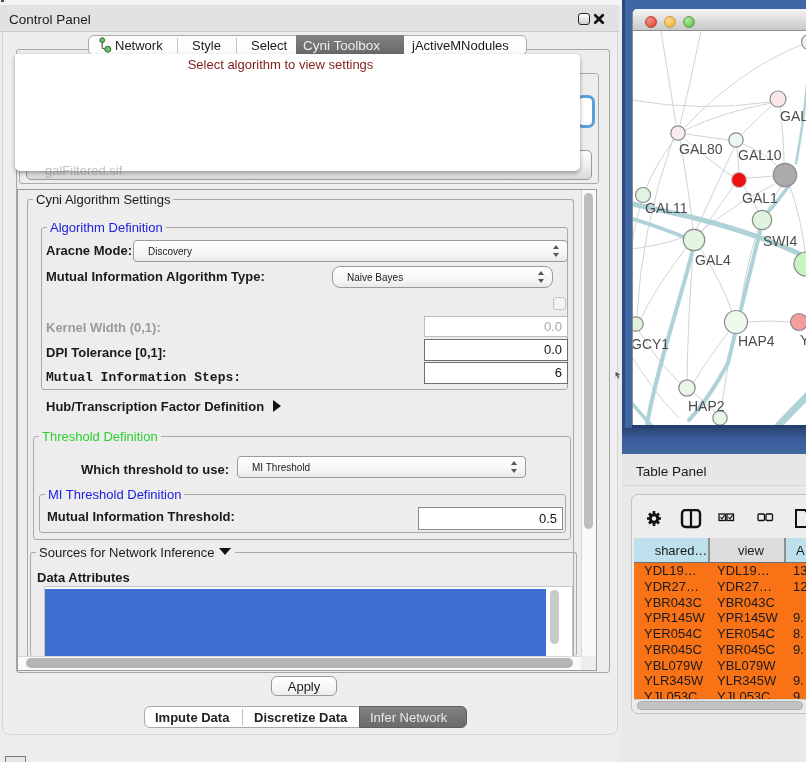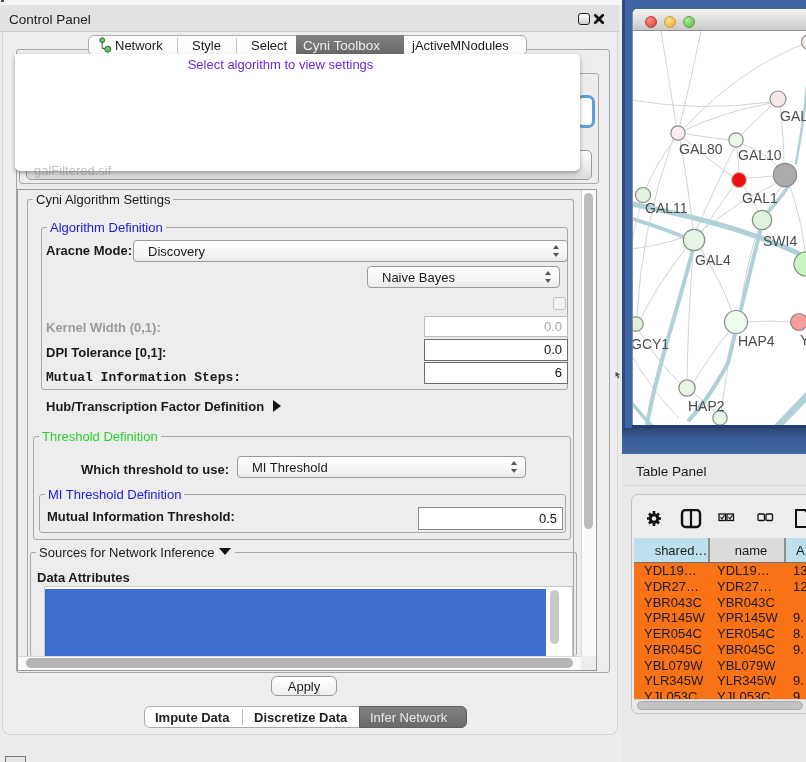--- a/index.html
+++ b/index.html
@@ -5,21 +5,21 @@
   html,body{margin:0;padding:0;}
   #page{position:relative;width:806px;height:762px;overflow:hidden;
     font-family:"Liberation Sans",sans-serif;background:#ececec;}
   .abs{position:absolute;}
   .lbl{position:absolute;font-size:13px;color:#1a1a1a;white-space:nowrap;}
   .bold{font-weight:bold;}
   .gray{color:#9b9b9b;}
   .combo{position:absolute;background:linear-gradient(#ffffff,#f4f4f4 70%,#e9e9e9);
     border:1px solid #9a9a9a;border-radius:4px;box-sizing:border-box;}
   .combo .ct{position:absolute;left:14px;top:50%;transform:translateY(-50%);
-    font-size:13px;color:#1a1a1a;white-space:nowrap;}
+    font-size:10px;color:#1a1a1a;white-space:nowrap;}
   .spin{position:absolute;right:7px;top:50%;width:7px;height:12px;transform:translateY(-50%);}
   .spin:before{content:"";position:absolute;left:0;top:0;
     border-left:3.5px solid transparent;border-right:3.5px solid transparent;
     border-bottom:4.5px solid #555;}
   .spin:after{content:"";position:absolute;left:0;bottom:0;
     border-left:3.5px solid transparent;border-right:3.5px solid transparent;
     border-top:4.5px solid #555;}
   .field{position:absolute;background:#fff;box-sizing:border-box;
     font-size:13px;text-align:right;padding-right:5px;}
   .gbox{position:absolute;border:1px solid #a9a9a9;border-radius:3px;box-sizing:border-box;}
@@ -73,21 +73,22 @@
 
   <div class="gbox" style="left:41px;top:227px;width:527px;height:163px;"></div>
   <div class="gtitle" style="left:47px;top:220px;color:#2020df;">Algorithm Definition</div>
 
   <div class="lbl bold" style="left:46px;top:243px;">Aracne Mode:</div>
   <div class="combo" style="left:133px;top:240px;width:435px;height:22px;">
     <span class="ct">Discovery</span>
       <span class="spin"></span>
   </div>
 
-  <div class="combo" style="left:367px;top:266px;width:193px;height:22px;">
+  <div class="lbl bold" style="left:46px;top:269px;">Mutual Information Algorithm Type:</div>
+  <div class="combo" style="left:332px;top:266px;width:221px;height:22px;border-radius:8px;">
     <span class="ct">Naive Bayes</span>
       <span class="spin"></span>
   </div>
 
   <div class="abs" style="left:553px;top:297px;width:11px;height:11px;border:1px solid #c2c2c2;
        border-radius:3px;background:#f3f3f3;"></div>
 
   <div class="lbl bold gray" style="left:46px;top:320px;">Kernel Width (0,1):</div>
   <div class="field" style="left:424px;top:316px;width:144px;height:21px;border:1px solid #bcbcbc;
        color:#a8a8a8;line-height:19px;">0.0</div>
@@ -166,22 +167,22 @@
   </svg>
   <div class="lbl" style="left:115px;top:38px;text-align:center;">Network</div>
   <div class="lbl" style="left:192px;top:38px;">Style</div>
   <div class="lbl" style="left:251px;top:38px;">Select</div>
   <div class="lbl" style="left:303px;top:38px;color:#ededed;font-size:13.5px;">Cyni Toolbox</div>
   <div class="lbl" style="left:412px;top:38px;">jActiveMNodules</div>
 
   <div class="abs" style="left:15px;top:54px;width:565px;height:117px;background:#fff;
        border-radius:0 5px 5px 5px;box-shadow:0 2px 4px rgba(0,0,0,0.35);"></div>
   <div class="abs" style="left:15px;top:56.5px;width:531px;height:16.2px;text-align:center;
-       font-size:13px;color:#6d28d9;">Select algorithm to view settings</div>
-  <div class="abs" style="left:34px;top:163px;font-size:13px;color:rgba(120,120,120,0.45);">galFiltered.sif</div>
+       font-size:13px;color:#7f1d1d;">Select algorithm to view settings</div>
+  <div class="abs" style="left:45px;top:163px;font-size:13px;color:rgba(120,120,120,0.45);">galFiltered.sif</div>
 
   <div class="abs" style="left:622px;top:0;width:184px;height:454px;background:#3f65a4;"></div>
   <div class="abs" style="left:622px;top:0;width:3px;height:454px;background:#2c4a80;"></div>
 
   <div class="abs" style="left:632px;top:9px;width:174px;height:416px;border-radius:5px 0 0 0;
        background:#fff;border-left:1px solid #8c8c8c;box-sizing:border-box;overflow:hidden;">
     <div style="position:absolute;left:0;top:0;width:174px;height:22px;
          background:linear-gradient(#f4f4f4,#c9c9c9);border-bottom:1px solid #8e8e8e;box-sizing:border-box;"></div>
     <div style="position:absolute;left:12px;top:7px;width:10px;height:10px;border-radius:50%;
          background:radial-gradient(circle at 35% 30%,#f59287,#ea5c50 60%,#c63f35);border:0.5px solid #b5443c;"></div>
@@ -304,21 +305,21 @@
 
   <div class="abs" style="left:634px;top:538px;width:172px;height:161px;background:#f97316;overflow:hidden;">
 
     <div style="position:absolute;left:0;top:0;width:74px;height:24px;background:#bde0ec;"></div>
     <div style="position:absolute;left:76px;top:0;width:74px;height:24px;background:#dcdcdc;"></div>
     <div style="position:absolute;left:152px;top:0;width:20px;height:24px;background:#bde0ec;"></div>
     <div style="position:absolute;left:74px;top:0;width:2px;height:24px;background:#8f8f8f;"></div>
     <div style="position:absolute;left:150px;top:0;width:2px;height:24px;background:#8f8f8f;"></div>
     <div style="position:absolute;left:0;top:24px;width:172px;height:1px;background:#6f6f6f;"></div>
     <div style="position:absolute;left:10px;top:5px;width:74px;text-align:center;font-size:13px;color:#1a1a1a;">shared…</div>
-    <div style="position:absolute;left:80px;top:5px;width:74px;text-align:center;font-size:13px;color:#1a1a1a;">name</div>
+    <div style="position:absolute;left:80px;top:5px;width:74px;text-align:center;font-size:13px;color:#1a1a1a;">view</div>
     <div style="position:absolute;left:162px;top:5px;font-size:13px;color:#1a1a1a;">A</div>
 
     <div style="position:absolute;left:10px;top:25px;font-size:13px;color:#1a1a1a;line-height:15.75px;">
       YDL19…<br>YDR27…<br>YBR043C<br>YPR145W<br>YER054C<br>YBR045C<br>YBL079W<br>YLR345W<br>YJL053C</div>
     <div style="position:absolute;left:83px;top:25px;font-size:13px;color:#1a1a1a;line-height:15.75px;">
       YDL19…<br>YDR27…<br>YBR043C<br>YPR145W<br>YER054C<br>YBR045C<br>YBL079W<br>YLR345W<br>YJL053C</div>
     <div style="position:absolute;left:159px;top:25px;font-size:13px;color:#1a1a1a;line-height:15.75px;">
       13<br>12<br>&nbsp;<br>9.<br>8.<br>9.<br>&nbsp;<br>9.<br>9.</div>
   </div>
 

